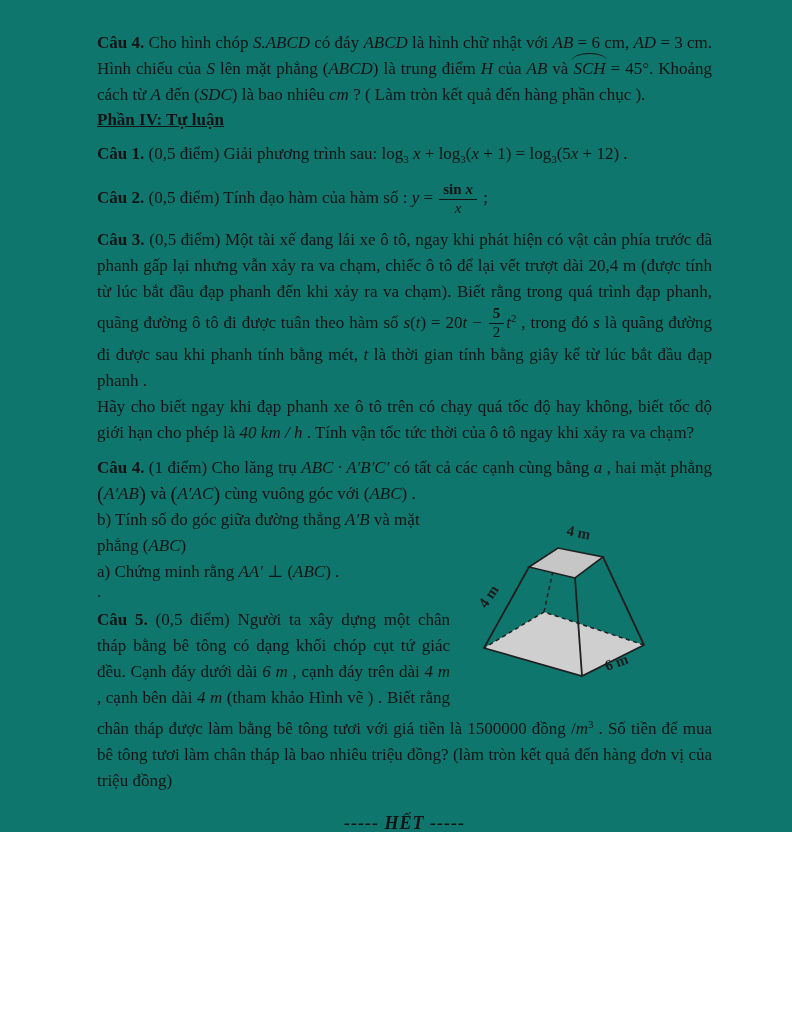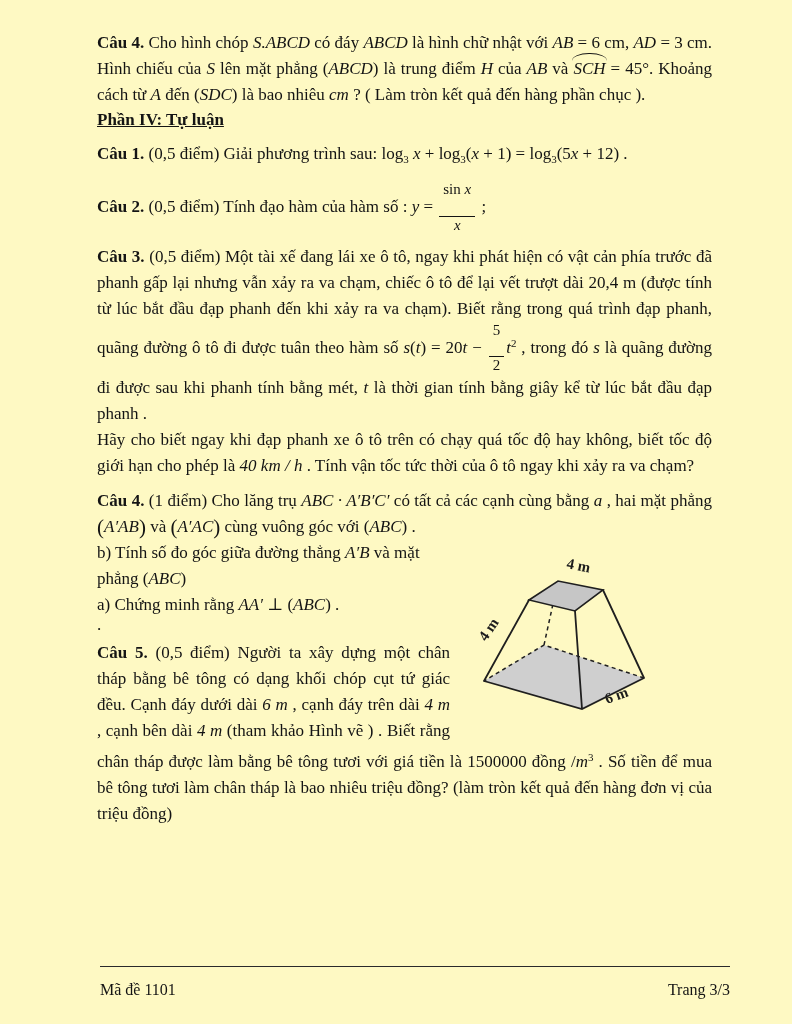--- a/index.html
+++ b/index.html
@@ -1,40 +1,40 @@
 <!DOCTYPE html>
 <html><head>
 <meta charset="utf-8">
 <style>
   html,body{margin:0;padding:0;background:#ffffff;}
   .page{
     position:relative;
-    width:792px;height:1024px;
-    background:#fef9c3;
+    width:792px;height:832px;
+    background:#0f766e;
     color:#141414;
     font-family:"Liberation Serif","DejaVu Serif","DejaVu Sans",serif;
     font-size:17px;line-height:26px;
     overflow:hidden;
     box-sizing:border-box;
     padding:30px 80px 0 97px;
   }
   p{margin:0;}
   .just{text-align:justify;}
   .b{font-weight:bold;}
   .i{font-style:italic;}
   .sub{font-size:11px;vertical-align:-4px;}
   .sup{font-size:11px;vertical-align:6px;}
   .arc{font-style:italic;position:relative;display:inline-block;}
   .arc::before{
     content:"";position:absolute;left:-1px;right:-1px;top:-3px;height:7px;
     border-top:1.6px solid #141414;border-radius:100% 100% 0 0/200% 200% 0 0;
   }
   .bigp{font-size:21px;line-height:1;vertical-align:-2px;}
   .frac{display:inline-block;vertical-align:middle;text-align:center;font-size:15px;line-height:1.05;padding:1px 2px;}
-  .frac .num{display:block;border-bottom:1.2px solid #141414;padding:0 4px 18px 4px;}
+  .frac .num{display:block;border-bottom:1.2px solid #141414;padding:0 4px 1px 4px;font-weight:bold;}
   .frac .den{display:block;padding-top:1px;}
   .section-heading{font-weight:bold;line-height:24px;text-decoration:underline;}
   .q{margin-top:9px;}
   .dot-line{line-height:13px;}
   .c5wrap::after{content:"";display:block;clear:both;}
   .fig{
     float:right;width:232px;height:176px;
     margin:8px 18px 6px 12px;
   }
   .end-marker{
@@ -84,19 +84,20 @@
         <text transform="translate(145,156) rotate(-20)">6 m</text>
       </svg>
     </div>
 
     <p><span>b) Tính số đo góc giữa đường thẳng  </span><span class="i">A′B</span><span>  và mặt phẳng  (</span><span class="i">ABC</span><span>)</span></p>
     <p><span>a) Chứng minh rằng  </span><span class="i">AA′</span><span> ⊥ (</span><span class="i">ABC</span><span>) .</span></p>
     <p class="dot-line"><span>.</span></p>
     <p class="q just"><span class="b">Câu 5. </span><span>(0,5 điểm) Người ta xây dựng một chân tháp bằng bê tông có dạng khối chóp cụt tứ giác đều. Cạnh đáy dưới dài </span><span class="i">6 m</span><span> , cạnh đáy trên dài  </span><span class="i">4 m</span><span> , cạnh bên dài  </span><span class="i">4 m</span><span>  (tham khảo Hình vẽ ) . Biết rằng chân tháp được làm bằng bê tông tươi với giá tiền là 1500000 đồng  /</span><span class="i">m</span><span class="sup">3</span><span> . Số tiền để mua bê tông tươi làm chân tháp là bao nhiêu triệu đồng? (làm tròn kết quả  đến hàng đơn vị của triệu đồng)</span></p>
   </div>
 
+  <p class="end-marker">----- HẾT -----</p>
 
   <div class="footer">
     <span>Mã đề 1101</span>
     <span>Trang 3/3</span>
   </div>
 
 </div>
 
 </body></html>

